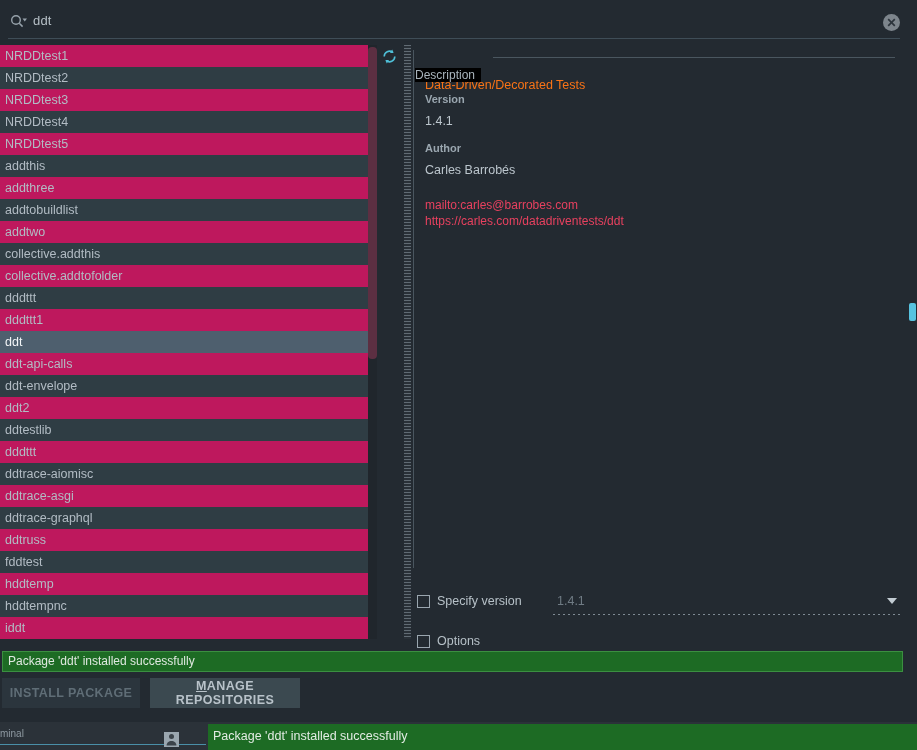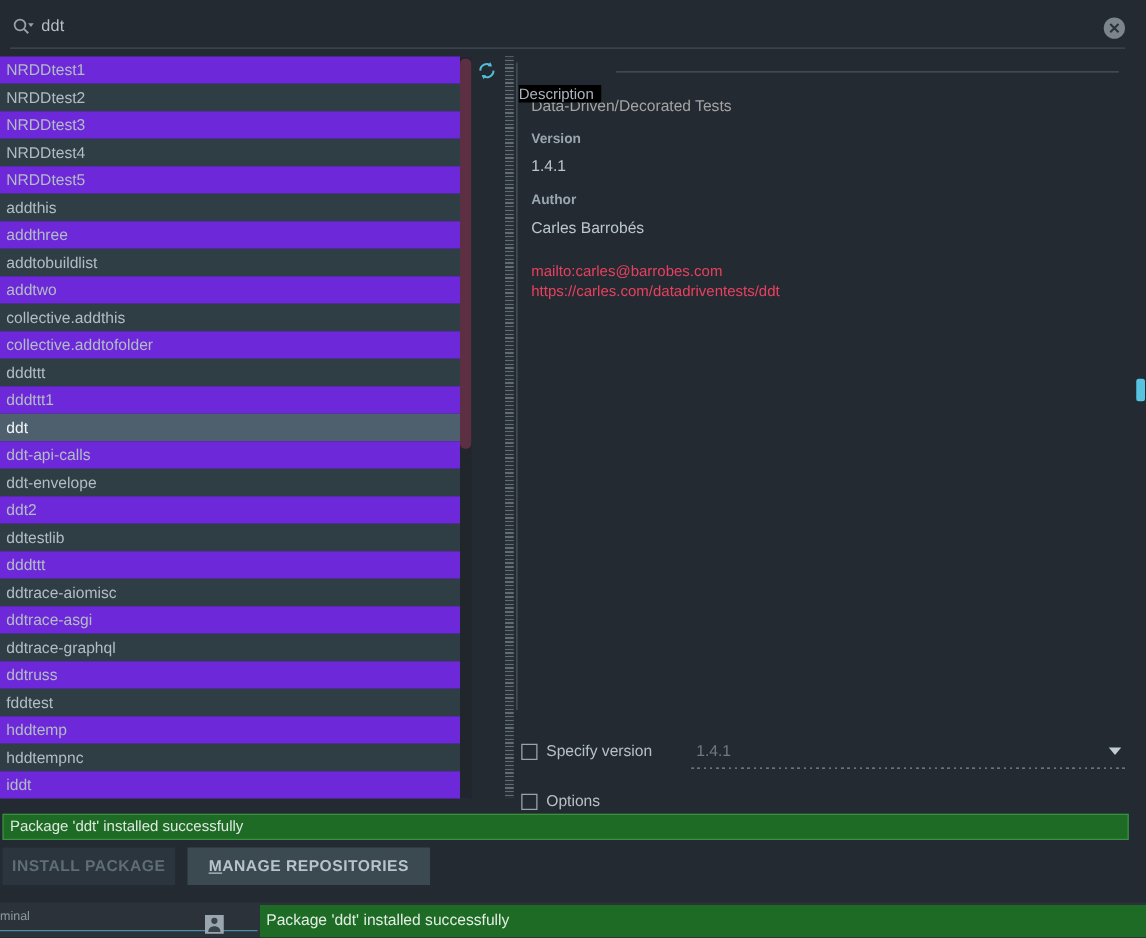--- a/index.html
+++ b/index.html
@@ -65,21 +65,21 @@
   .list-row {
     position: relative;
     height: 22px;
     line-height: 22px;
     padding-left: 5px;
     font-size: 12.5px;
     color: #b2bcc4;
     white-space: nowrap;
     cursor: pointer;
   }
-  .list-row.odd  { background: #6d28d9; }
+  .list-row.odd  { background: #be185d; }
   .list-row.even { background: #2f3d44; }
   .list-row.selected {
     background: #4e5f6e;
     color: #f2f5f7;
   }
 
   
   .list-scrollbar {
     position: absolute;
     left: 368px; top: 45px;
@@ -145,22 +145,22 @@
     background: #4a565f;
   }
   .desc-body {
     position: absolute;
     left: 12px; top: 30px;
     right: 6px; bottom: 0;
     overflow: hidden;
   }
   .desc-summary {
     font-size: 12.5px;
-    color: #a3a3a3;
-    margin-bottom: 13px;
+    color: #f97316;
+    margin-bottom: 1px;
   }
   .desc-label {
     font-size: 11px;
     font-weight: bold;
     color: #9aa6af;
     margin-bottom: 9px;
   }
   .desc-value {
     font-size: 12.5px;
     color: #bcc6cd;
@@ -282,21 +282,21 @@
   }
   .btn-install {
     left: 2px;
     width: 138px;
     background: #2b353d;
     color: #5f6d76;
     cursor: default;
   }
   .btn-manage {
     left: 150px;
-    width: 194px;
+    width: 150px;
     background: #3b4950;
     color: #b9c3ca;
     cursor: pointer;
   }
   .btn-manage u { text-decoration: underline; }
 
   
   .statusbar {
     position: absolute;
     left: 0; top: 722px;

